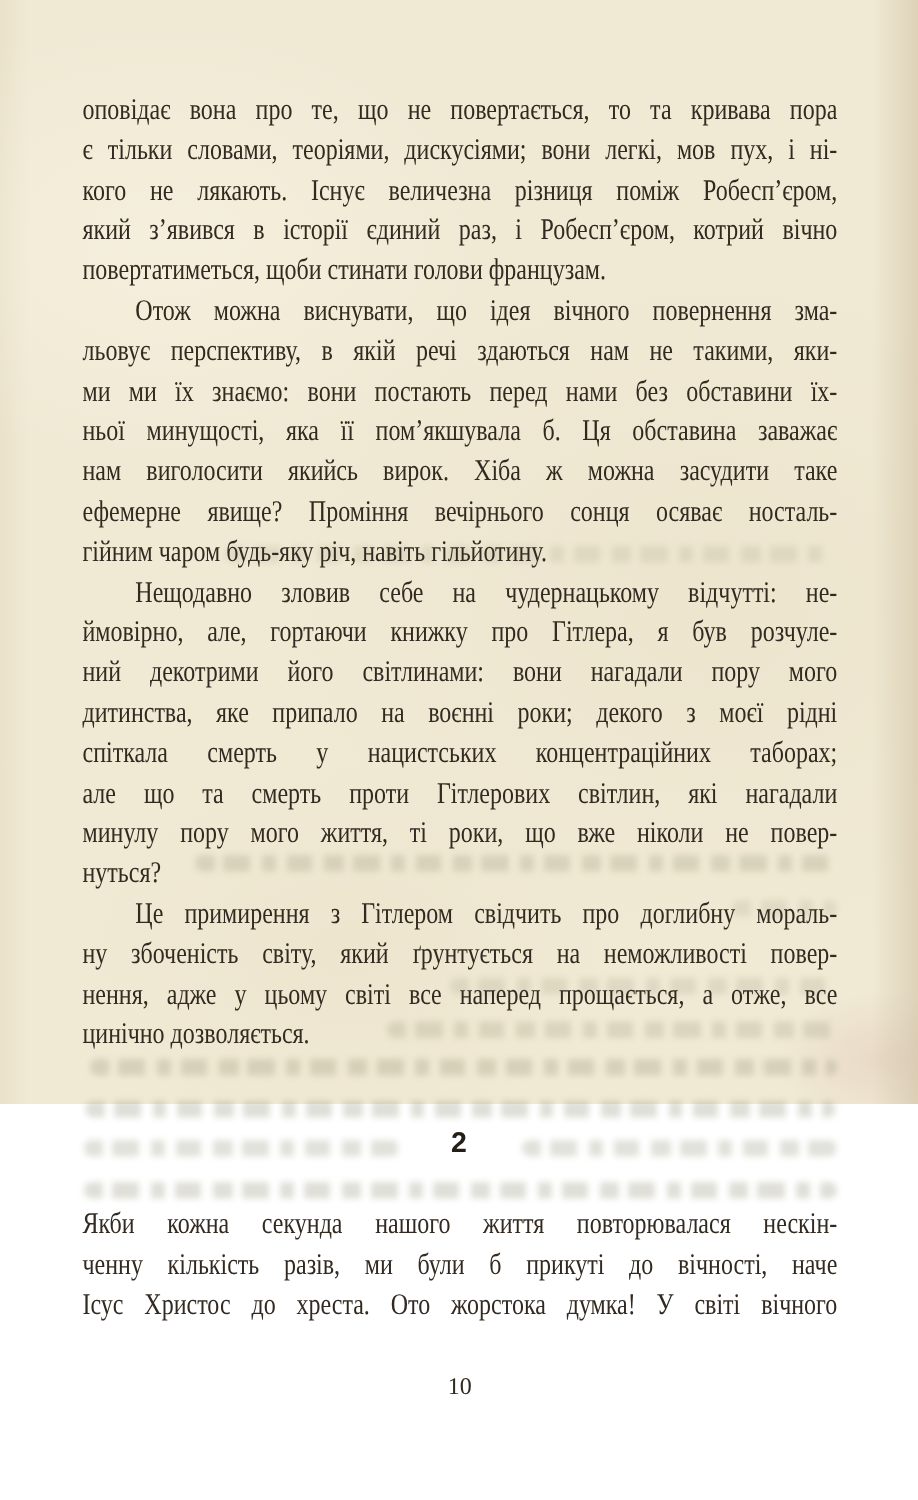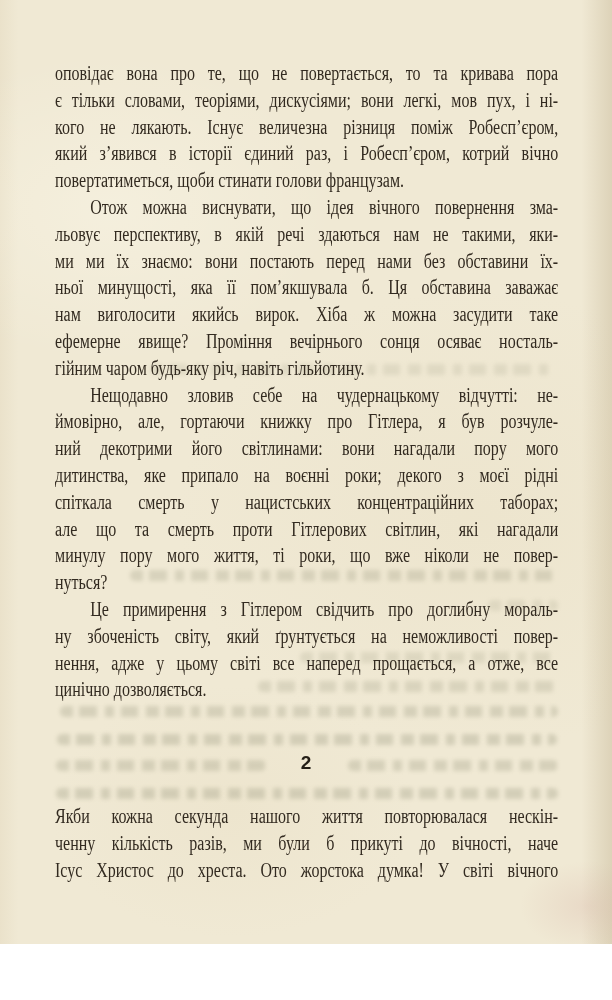--- a/index.html
+++ b/index.html
@@ -1,21 +1,21 @@
 <!DOCTYPE html>
 <html><head>
 <meta charset="utf-8">
 <style>
   html,body{margin:0;padding:0;}
   body{
     width:612px;height:1000px;overflow:hidden;
     font-family:"Liberation Serif", serif;
   }
   .page{
-    position:relative;width:612px;height:944px;
+    position:relative;width:612px;height:736px;
     background-color:#f0e9d4;
     background-image:
       radial-gradient(ellipse 320px 220px at 18% 22%, rgba(255,253,242,.30), transparent 70%),
       radial-gradient(ellipse 420px 320px at 78% 55%, rgba(221,207,172,.16), transparent 72%),
       radial-gradient(ellipse 260px 180px at 38% 86%, rgba(226,213,181,.20), transparent 70%),
       radial-gradient(ellipse 90px 60px at 96% 96%, rgba(205,160,150,.22), transparent 75%),
       linear-gradient(90deg, rgba(214,199,167,.22) 0%, rgba(214,199,167,0) 3%, rgba(214,199,167,0) 95%, rgba(190,174,140,.38) 100%);
   }
   
   .textcol{
@@ -111,14 +111,15 @@
   <div class="section-heading">2</div>
 
   <div class="textcol" id="block-after">
       <div>
         <div class="line">Якби кожна секунда нашого життя повторювалася нескін-</div>
         <div class="line">ченну кількість разів, ми були б прикуті до вічності, наче</div>
         <div class="line">Ісус Христос до хреста. Ото жорстока думка! У світі вічного</div>
       </div>
     </div>
 
+  <div class="page-number">10</div>
 
 </div>
 
 </body></html>

